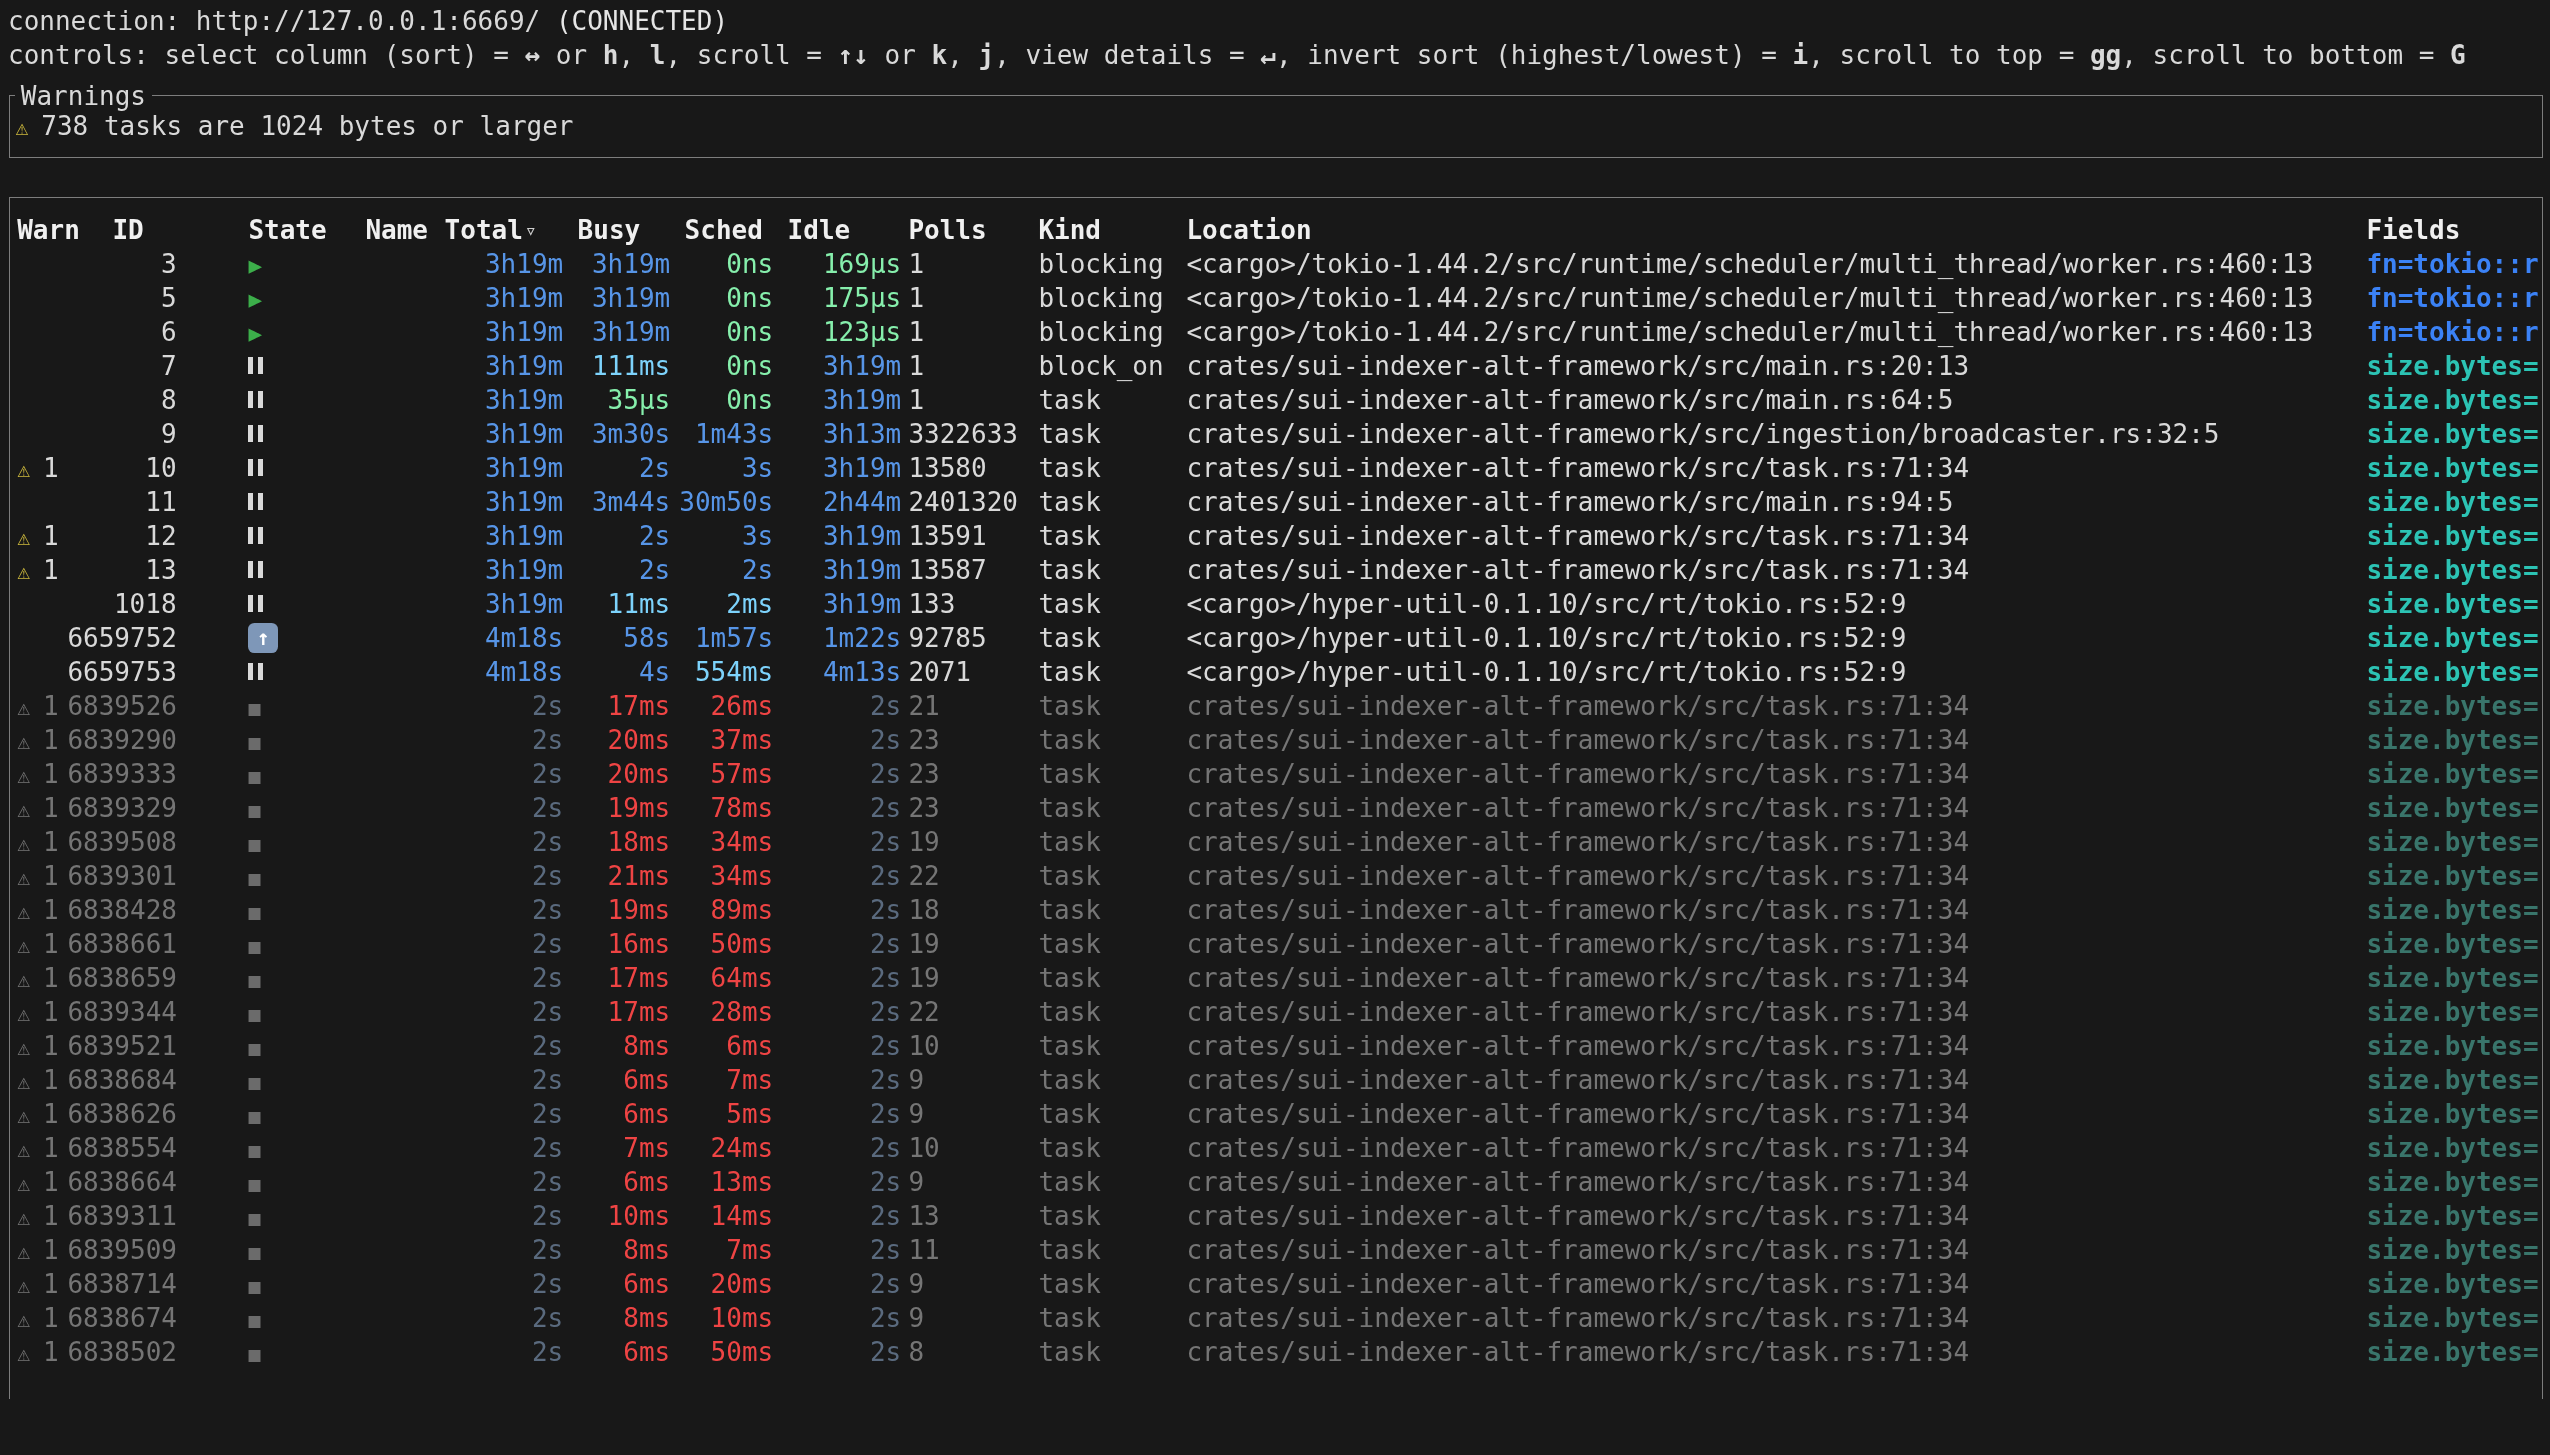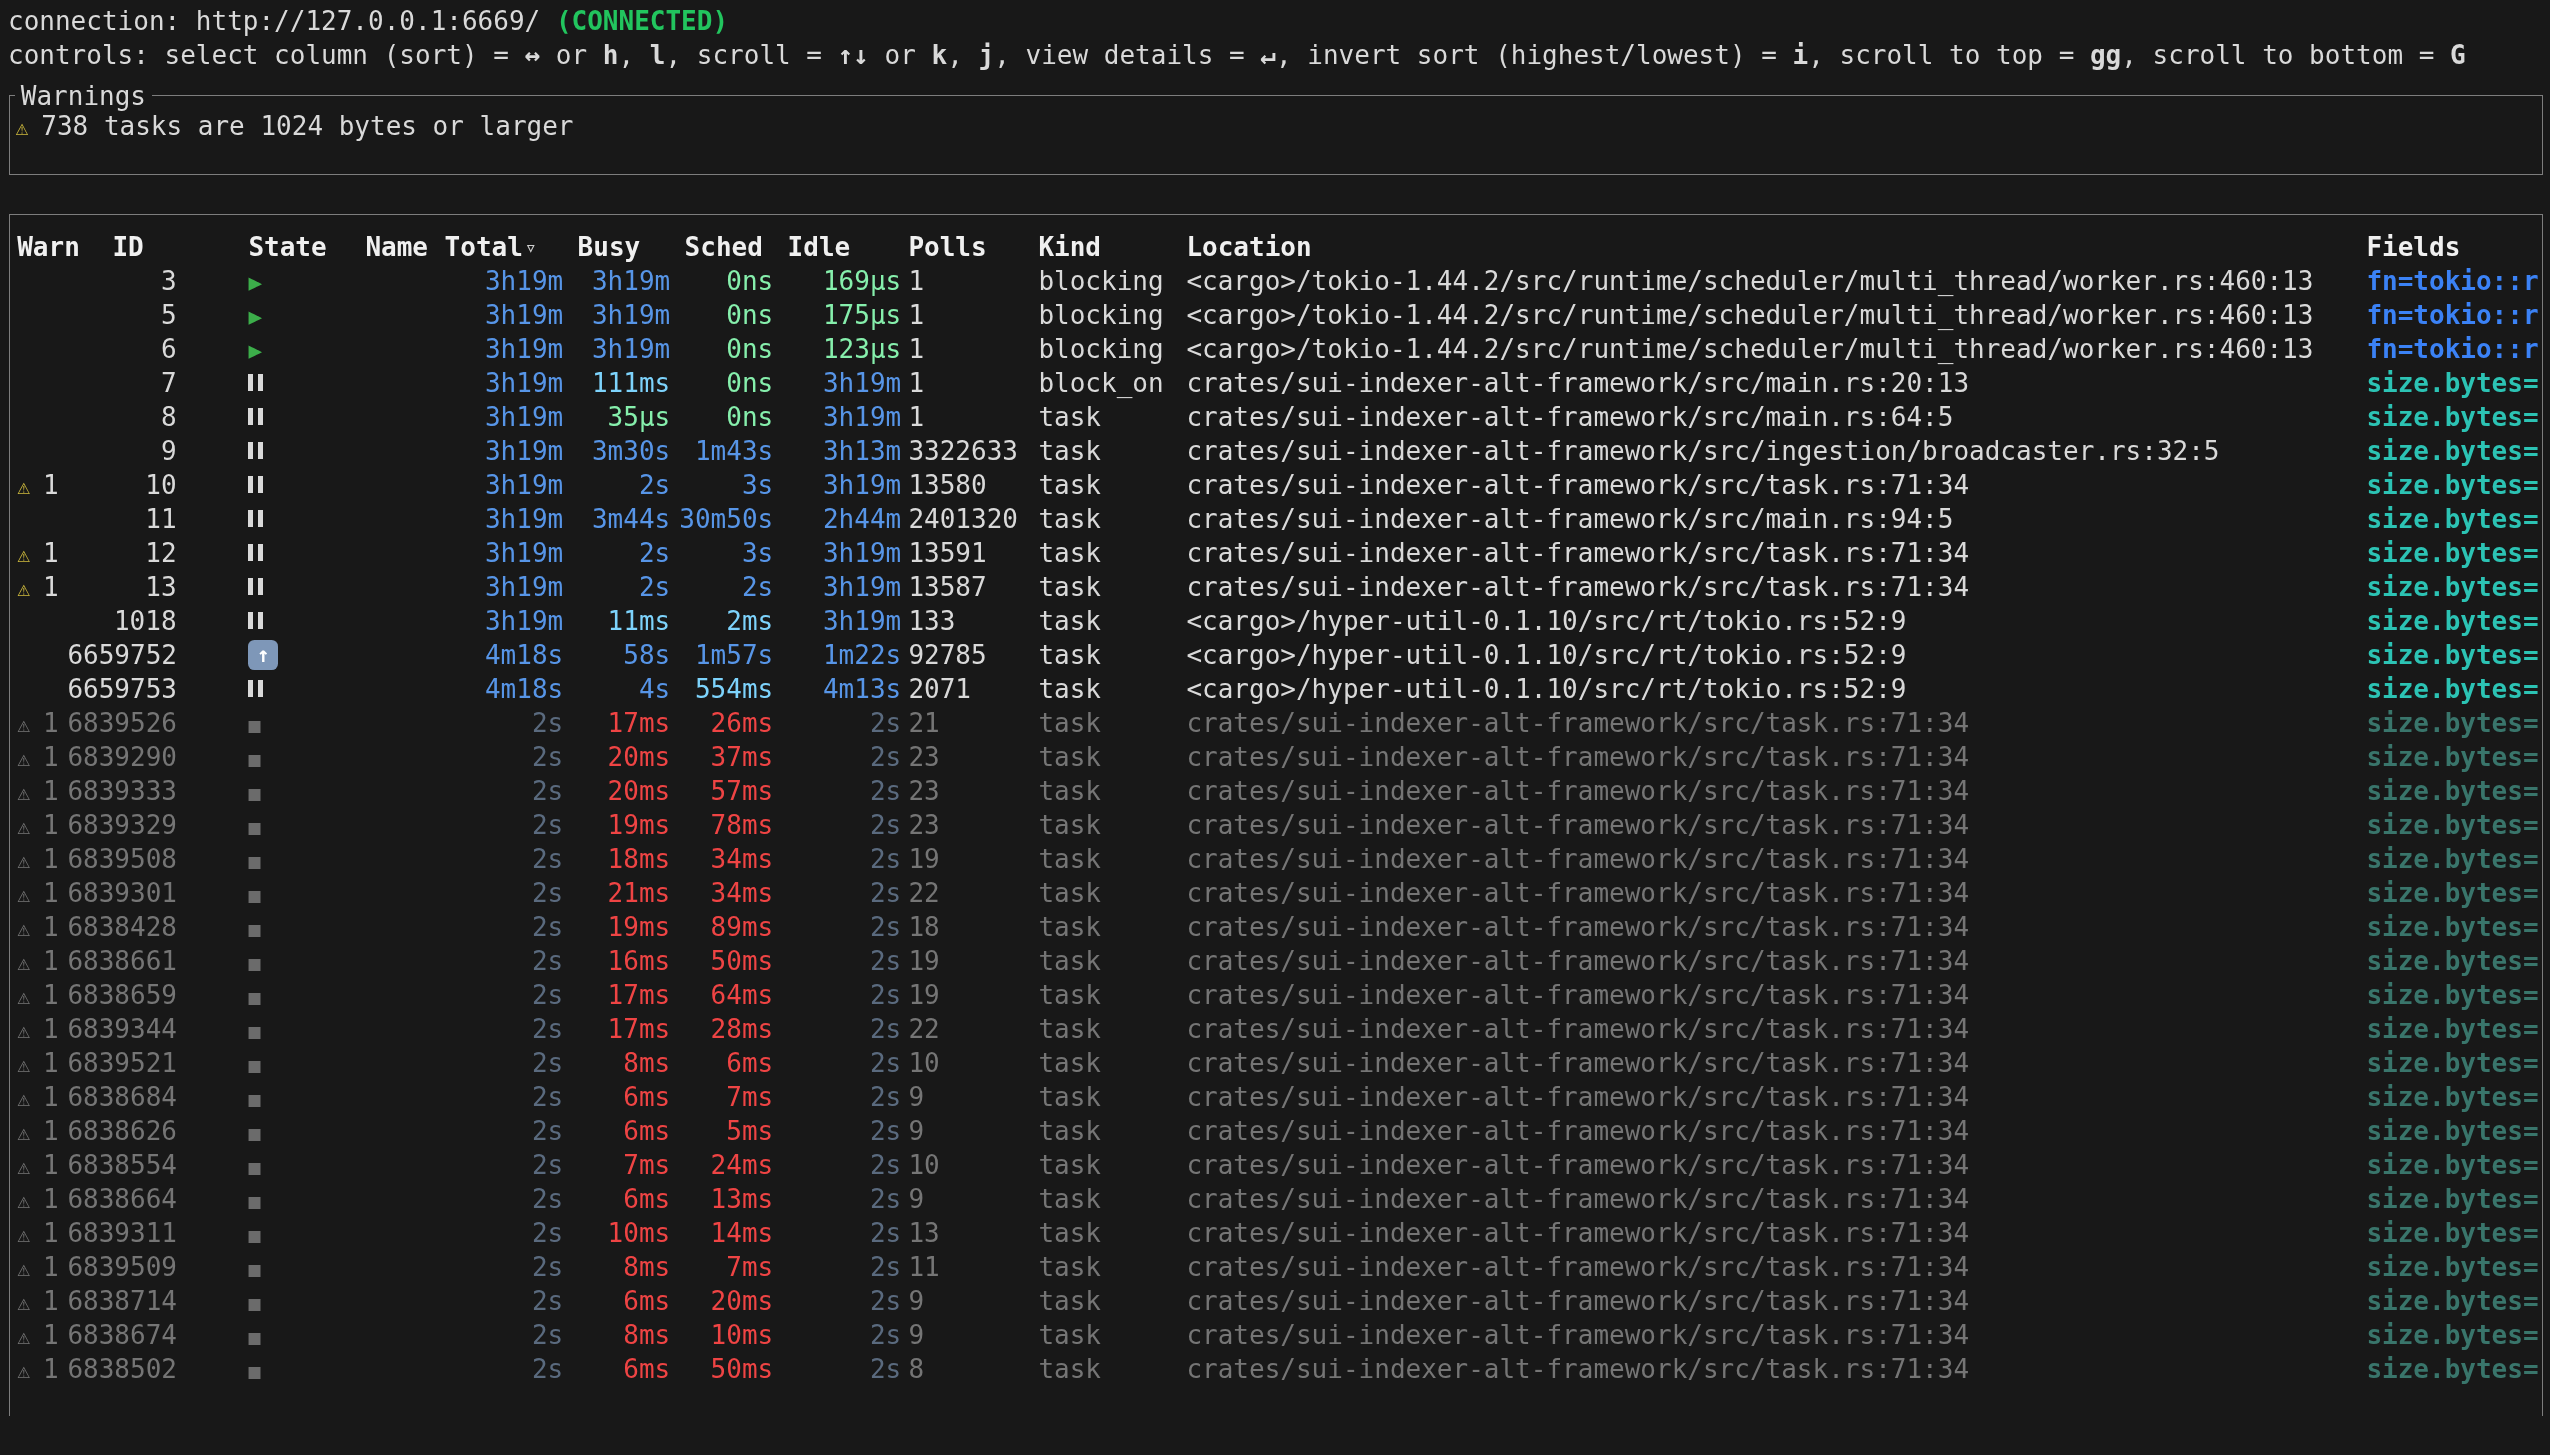--- a/index.html
+++ b/index.html
@@ -1,24 +1,24 @@
 <!DOCTYPE html>
 <html><head>
 <meta charset="utf-8">
 <style>
   *{margin:0;padding:0;box-sizing:border-box}
   html,body{width:2550px;height:1456px;overflow:hidden;background:#181818;color:#d9d9d9;
     font-family:"DejaVu Sans Mono","Liberation Mono",monospace;font-size:26px;line-height:34px}
   .hdr{padding:3.6px 0 0 8px}
   .hline{height:34px;white-space:nowrap;overflow:hidden}
   .b{font-weight:700}
-  .c-green{color:#22c55e;font-weight:700}
+  .c-green{color:#e5e5e5;font-weight:400}
   .box{position:relative;border:0.9px solid #7d7d7d;margin:0 7.2px 0 9px;background:#181818}
   .box-title{position:absolute;top:-17px;left:4.5px;height:34px;line-height:34px;background:#181818;padding:0 6.3px;white-space:nowrap}
-  #warnings-box{margin-top:23px;height:80px;padding:13.5px 0 0 5.4px}
+  #warnings-box{margin-top:23px;height:63px;padding:13.5px 0 0 5.4px}
   #tasks-box{margin-top:39px;height:1202px;border-bottom:none;padding:15.3px 0 0 5.4px;overflow:hidden}
   .warn-row{height:34px;white-space:nowrap}
   .warn-icon{color:#cdb93d;font-size:21.5px}
   .grid{display:grid;grid-template-columns:52px 111px 153px 106px 133px 107px 103px 128px 130px 148px 1180px minmax(0,1fr);height:34px}
   .cell{overflow:hidden;white-space:nowrap}
   .col-warn{padding-left:1.8px}
   .col-state{padding-left:70px}
   .col-name{padding-left:34px}
   .thead .cell{font-weight:700;color:#f0f0f0;overflow:visible}
   .thead .col-id{padding-left:45px}

